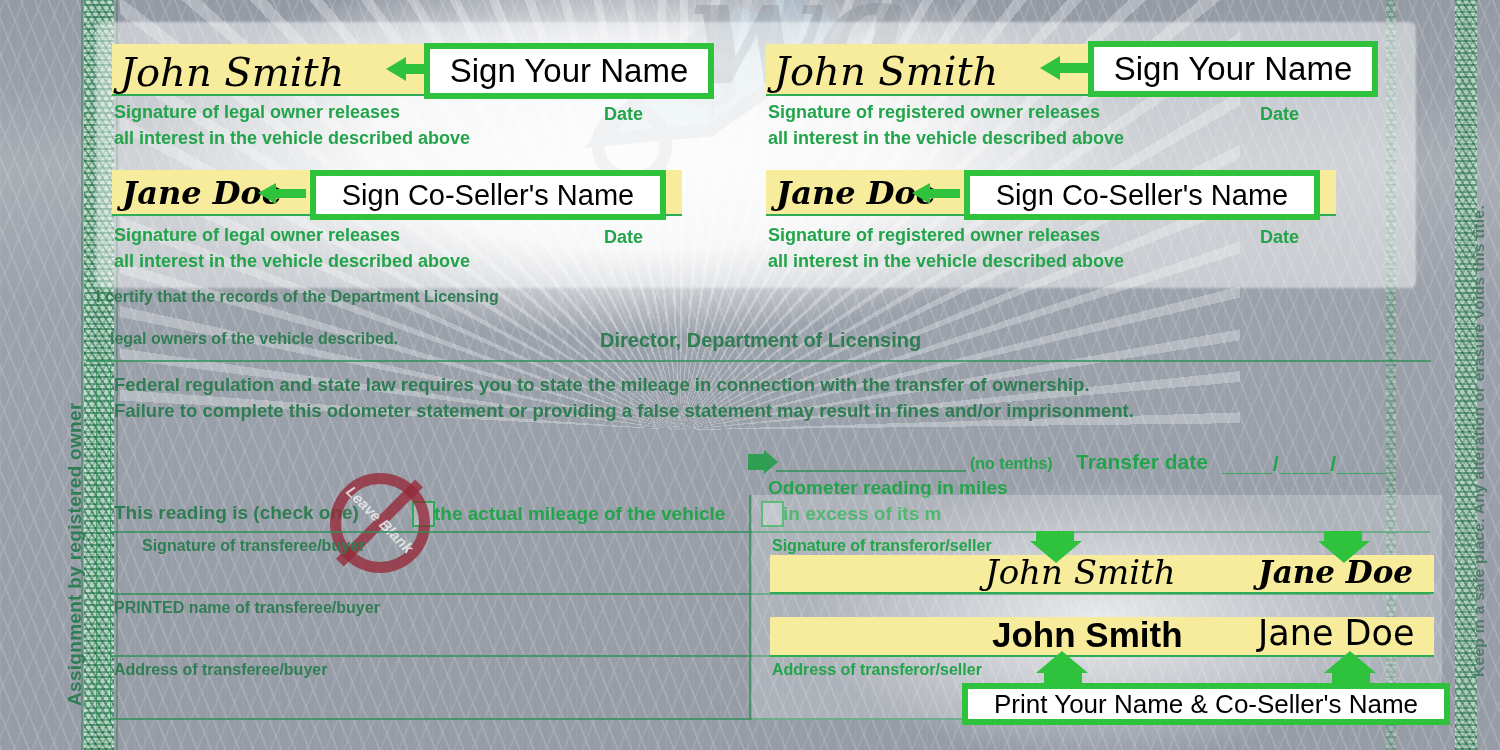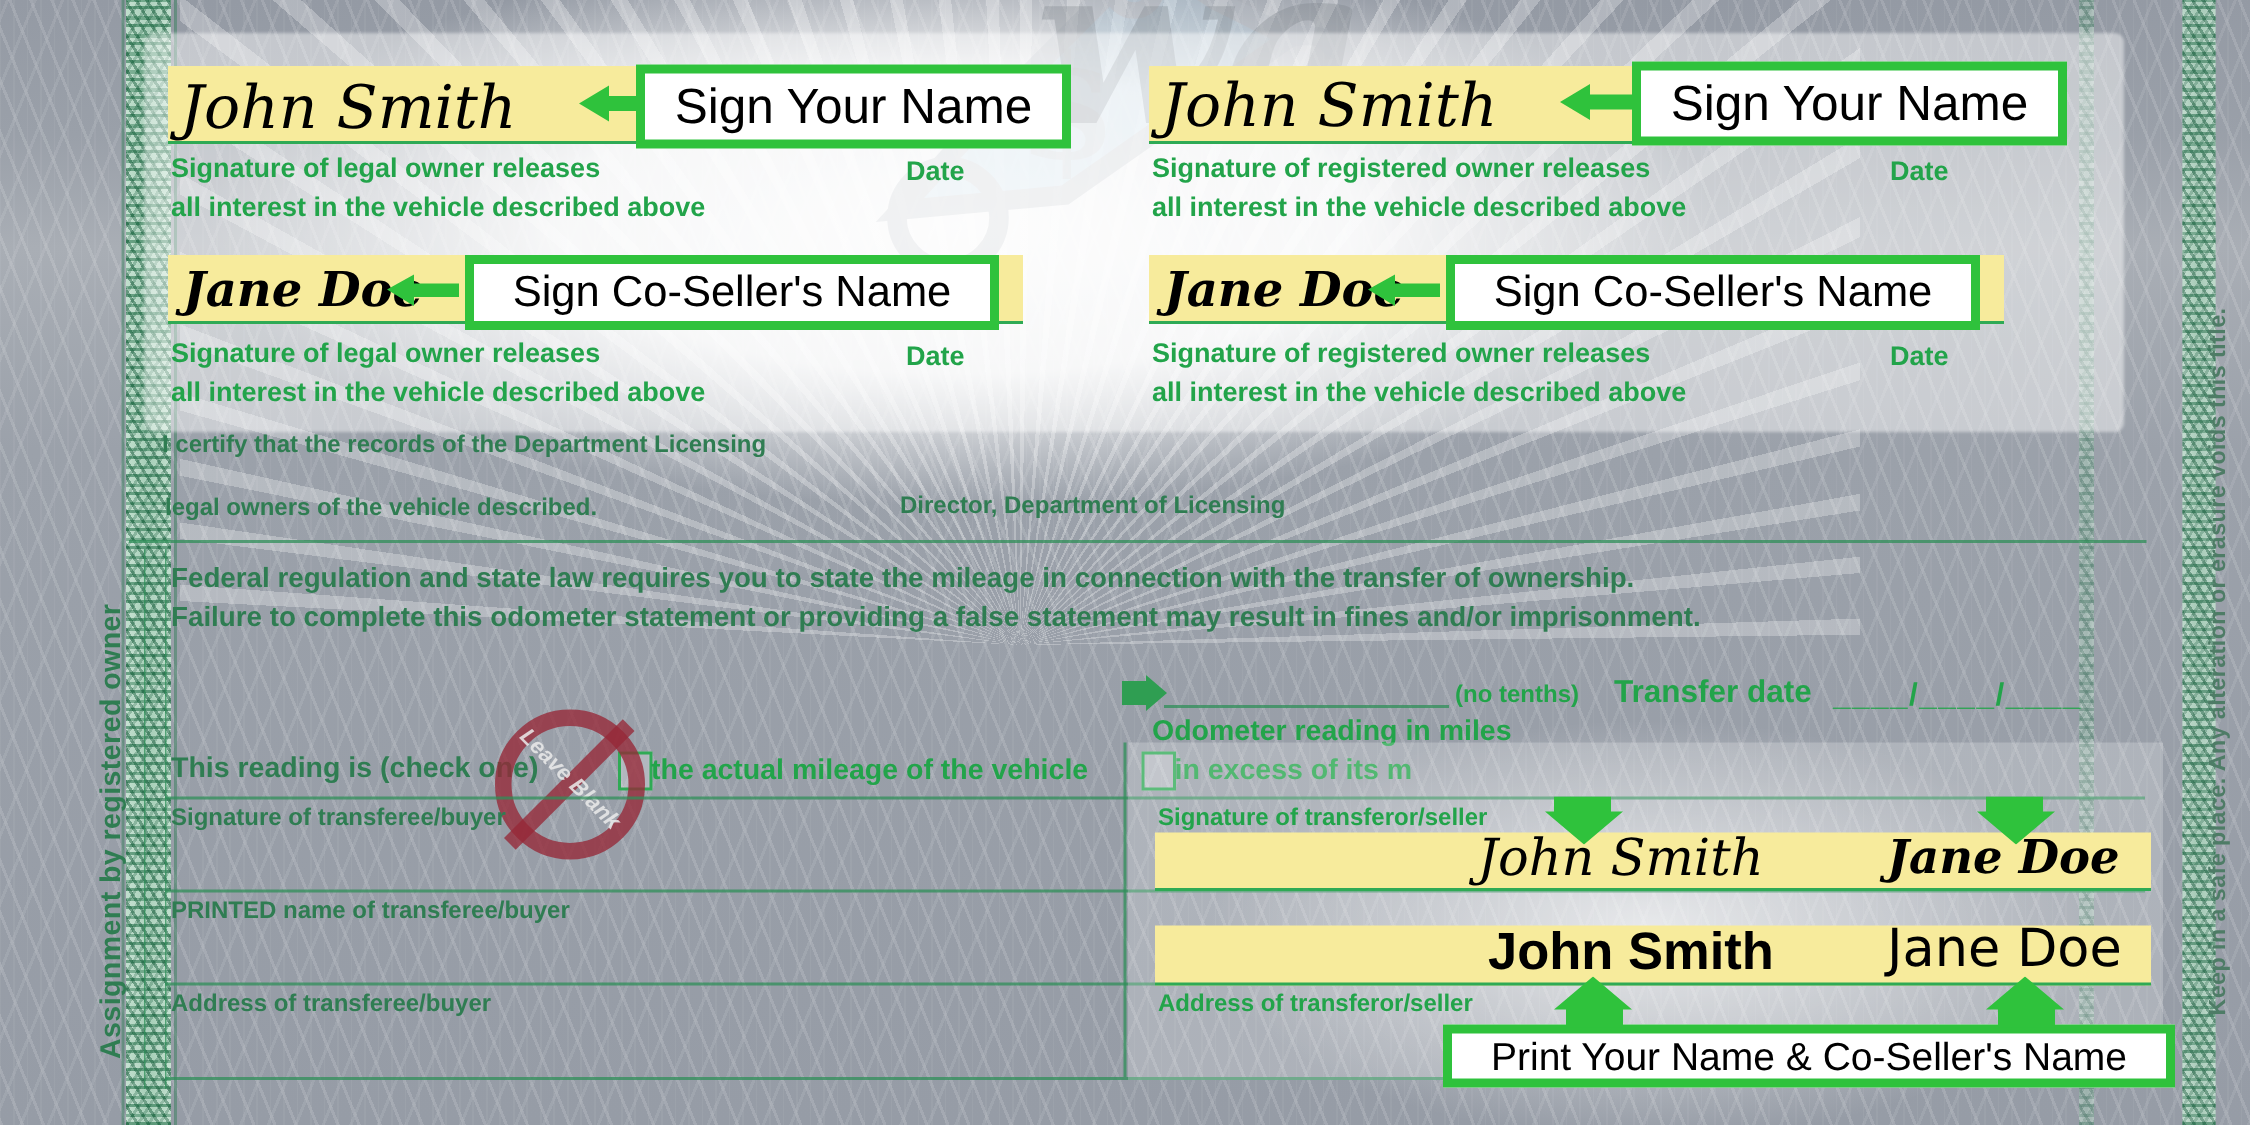--- a/index.html
+++ b/index.html
@@ -164,23 +164,23 @@
   <div class="arrow" style="position:absolute;left:912px;top:181px;">
     <svg width="48" height="24" viewBox="0 0 48 24">
         <path d="M0 12 L18 2 L18 8 L48 8 L48 17 L18 17 L18 23 Z" fill="#2fc23c"></path>
       </svg>
   </div>
   <div class="callout" style="left:964px;top:170px;width:356px;height:50px;font-size:29px;">Sign Co-Seller's Name</div>
   <div class="cap" style="left:768px;top:225px;font-size:18px;">Signature of registered owner releases</div>
   <div class="cap" style="left:768px;top:251px;font-size:18px;">all interest in the vehicle described above</div>
   <div class="cap" style="left:1260px;top:227px;font-size:18px;">Date</div>
 
-  <div class="cap-d" style="left:108px;top:288px;font-size:16px;">I certify that the records of the Department Licensing</div>
+  <div class="cap-d" style="left:96px;top:288px;font-size:16px;">I certify that the records of the Department Licensing</div>
   <div class="cap-d" style="left:110px;top:330px;font-size:16px;">legal owners of the vehicle described.</div>
-  <div class="cap-d" style="left:600px;top:329px;font-size:16px;">Director, Department of Licensing</div>
+  <div class="cap-d" style="left:600px;top:329px;font-size:20px;">Director, Department of Licensing</div>
 
   <div class="rule" style="left:86px;top:360px;width:1345px;"></div>
   <div class="rule" style="left:96px;top:366px;width:1px;height:360px;"></div>
   <div class="rule" style="left:110px;top:366px;width:1px;height:360px;"></div>
 
   <div class="cap-d" style="left:114px;top:374px;font-size:18.5px;">Federal regulation and state law requires you to state the mileage in connection with the transfer of ownership.</div>
   <div class="cap-d" style="left:114px;top:400px;font-size:18.5px;">Failure to complete this odometer statement or providing a false statement may result in fines and/or imprisonment.</div>
 
   <div class="arrow" style="position:absolute;left:748px;top:450px;">
     <svg width="30" height="24" viewBox="0 0 30 24">
@@ -208,21 +208,21 @@
   </div>
 
   <div class="rule" style="left:110px;top:531px;width:1320px;"></div>
   <div class="rule" style="left:110px;top:593px;width:1320px;"></div>
   <div class="rule" style="left:110px;top:655px;width:1320px;"></div>
   <div class="rule" style="left:110px;top:718px;width:1320px;"></div>
   <div class="rule" style="left:749px;top:495px;width:1.5px;height:223px;"></div>
 
   <div class="panel-light" style="left:752px;top:495px;width:690px;height:225px;background:rgba(255,255,255,.22);"></div>
 
-  <div class="cap-d" style="left:114px;top:537px;font-size:16px;">Signature of transferee/buyer</div>
+  <div class="cap-d" style="left:114px;top:537px;font-size:16px;padding-left:28px;">Signature of transferee/buyer</div>
   <div class="cap-d" style="left:114px;top:599px;font-size:16px;">PRINTED name of transferee/buyer</div>
   <div class="cap-d" style="left:114px;top:661px;font-size:16px;">Address of transferee/buyer</div>
   <div style="position:absolute;left:330px;top:555px;width:400px;height:30px;"></div>
   <div style="position:absolute;left:330px;top:617px;width:400px;height:30px;"></div>
   <div style="position:absolute;left:330px;top:679px;width:400px;height:30px;"></div>
 
   <div class="cap" style="left:772px;top:537px;font-size:16px;">Signature of transferor/seller</div>
   <div class="hi" style="left:770px;top:555px;width:664px;height:37px;"></div>
   <div class="sig" style="position:absolute;left:985px;top:552px;font-size:34px;">John Smith</div>
   <div class="sig2" style="position:absolute;left:1258px;top:554px;font-size:31px;">Jane Doe</div>

